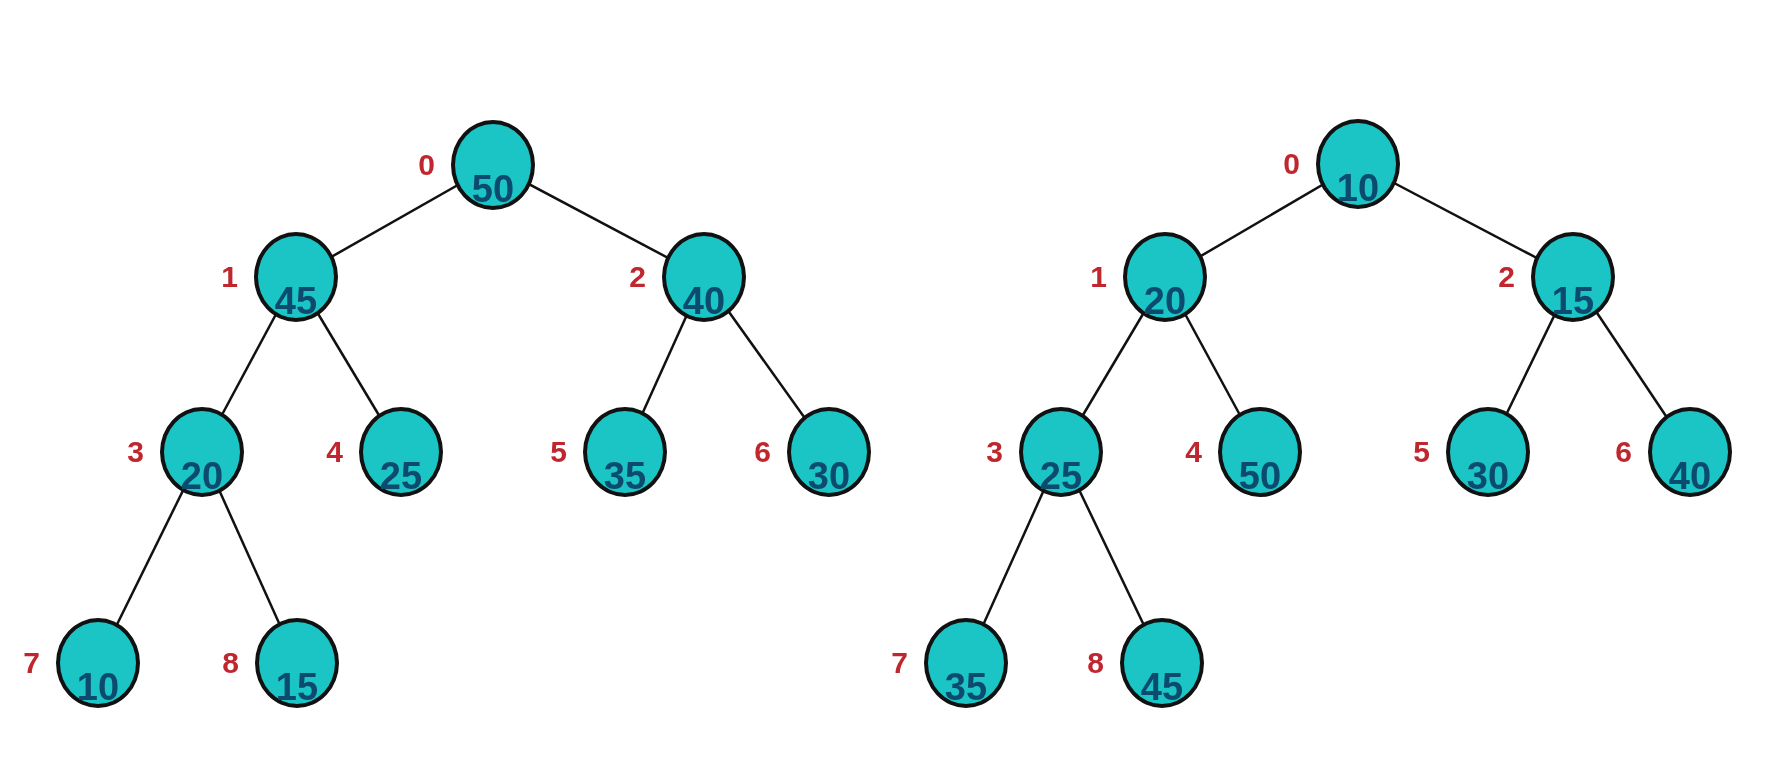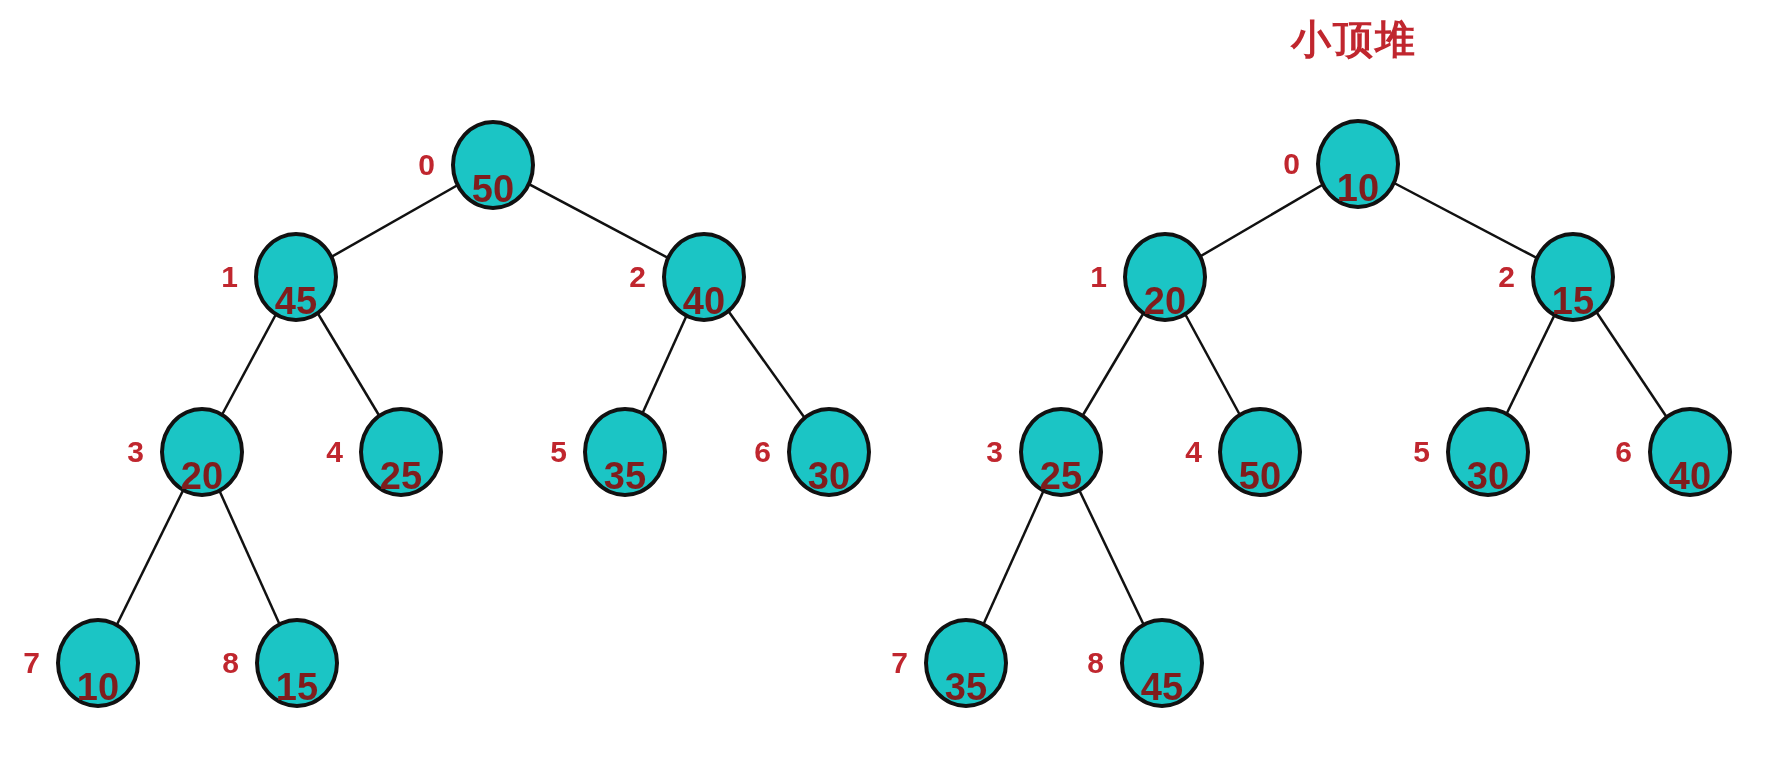--- a/index.html
+++ b/index.html
@@ -45,21 +45,21 @@
     border-radius: 50%;
     background: #1bc5c5;
     border: 4px solid #111111;
     box-sizing: border-box;
     display: flex;
     align-items: center;
     justify-content: center;
     z-index: 2;
   }
   .node-value {
-    color: #7f1d1d;
+    color: #0c4a6e;
     font-size: 38px;
     font-weight: bold;
     line-height: 1;
     margin-top: 48px;
   }
   .index-label {
     position: absolute;
     width: 72px;
     margin-top: -21px;
     text-align: right;
@@ -87,21 +87,20 @@
       <line x1="1358" y1="164" x2="1573" y2="277" stroke="#111111" stroke-width="2.5"></line>
       <line x1="1165" y1="277" x2="1061" y2="452" stroke="#111111" stroke-width="2.5"></line>
       <line x1="1165" y1="277" x2="1260" y2="452" stroke="#111111" stroke-width="2.5"></line>
       <line x1="1573" y1="277" x2="1488" y2="452" stroke="#111111" stroke-width="2.5"></line>
       <line x1="1573" y1="277" x2="1690" y2="452" stroke="#111111" stroke-width="2.5"></line>
       <line x1="1061" y1="452" x2="966" y2="663" stroke="#111111" stroke-width="2.5"></line>
       <line x1="1061" y1="452" x2="1162" y2="663" stroke="#111111" stroke-width="2.5"></line>
     </svg>
 
 
-  <div class="heap-title right">小顶堆</div>
 <div class="node" style="left: 493px; top: 165px;">
       <span class="node-value">50</span>
     </div>
     <div class="index-label" style="left: 363px; top: 165px;">0</div>
     <div class="node" style="left: 296px; top: 277px;">
       <span class="node-value">45</span>
     </div>
     <div class="index-label" style="left: 166px; top: 277px;">1</div>
     <div class="node" style="left: 704px; top: 277px;">
       <span class="node-value">40</span>

